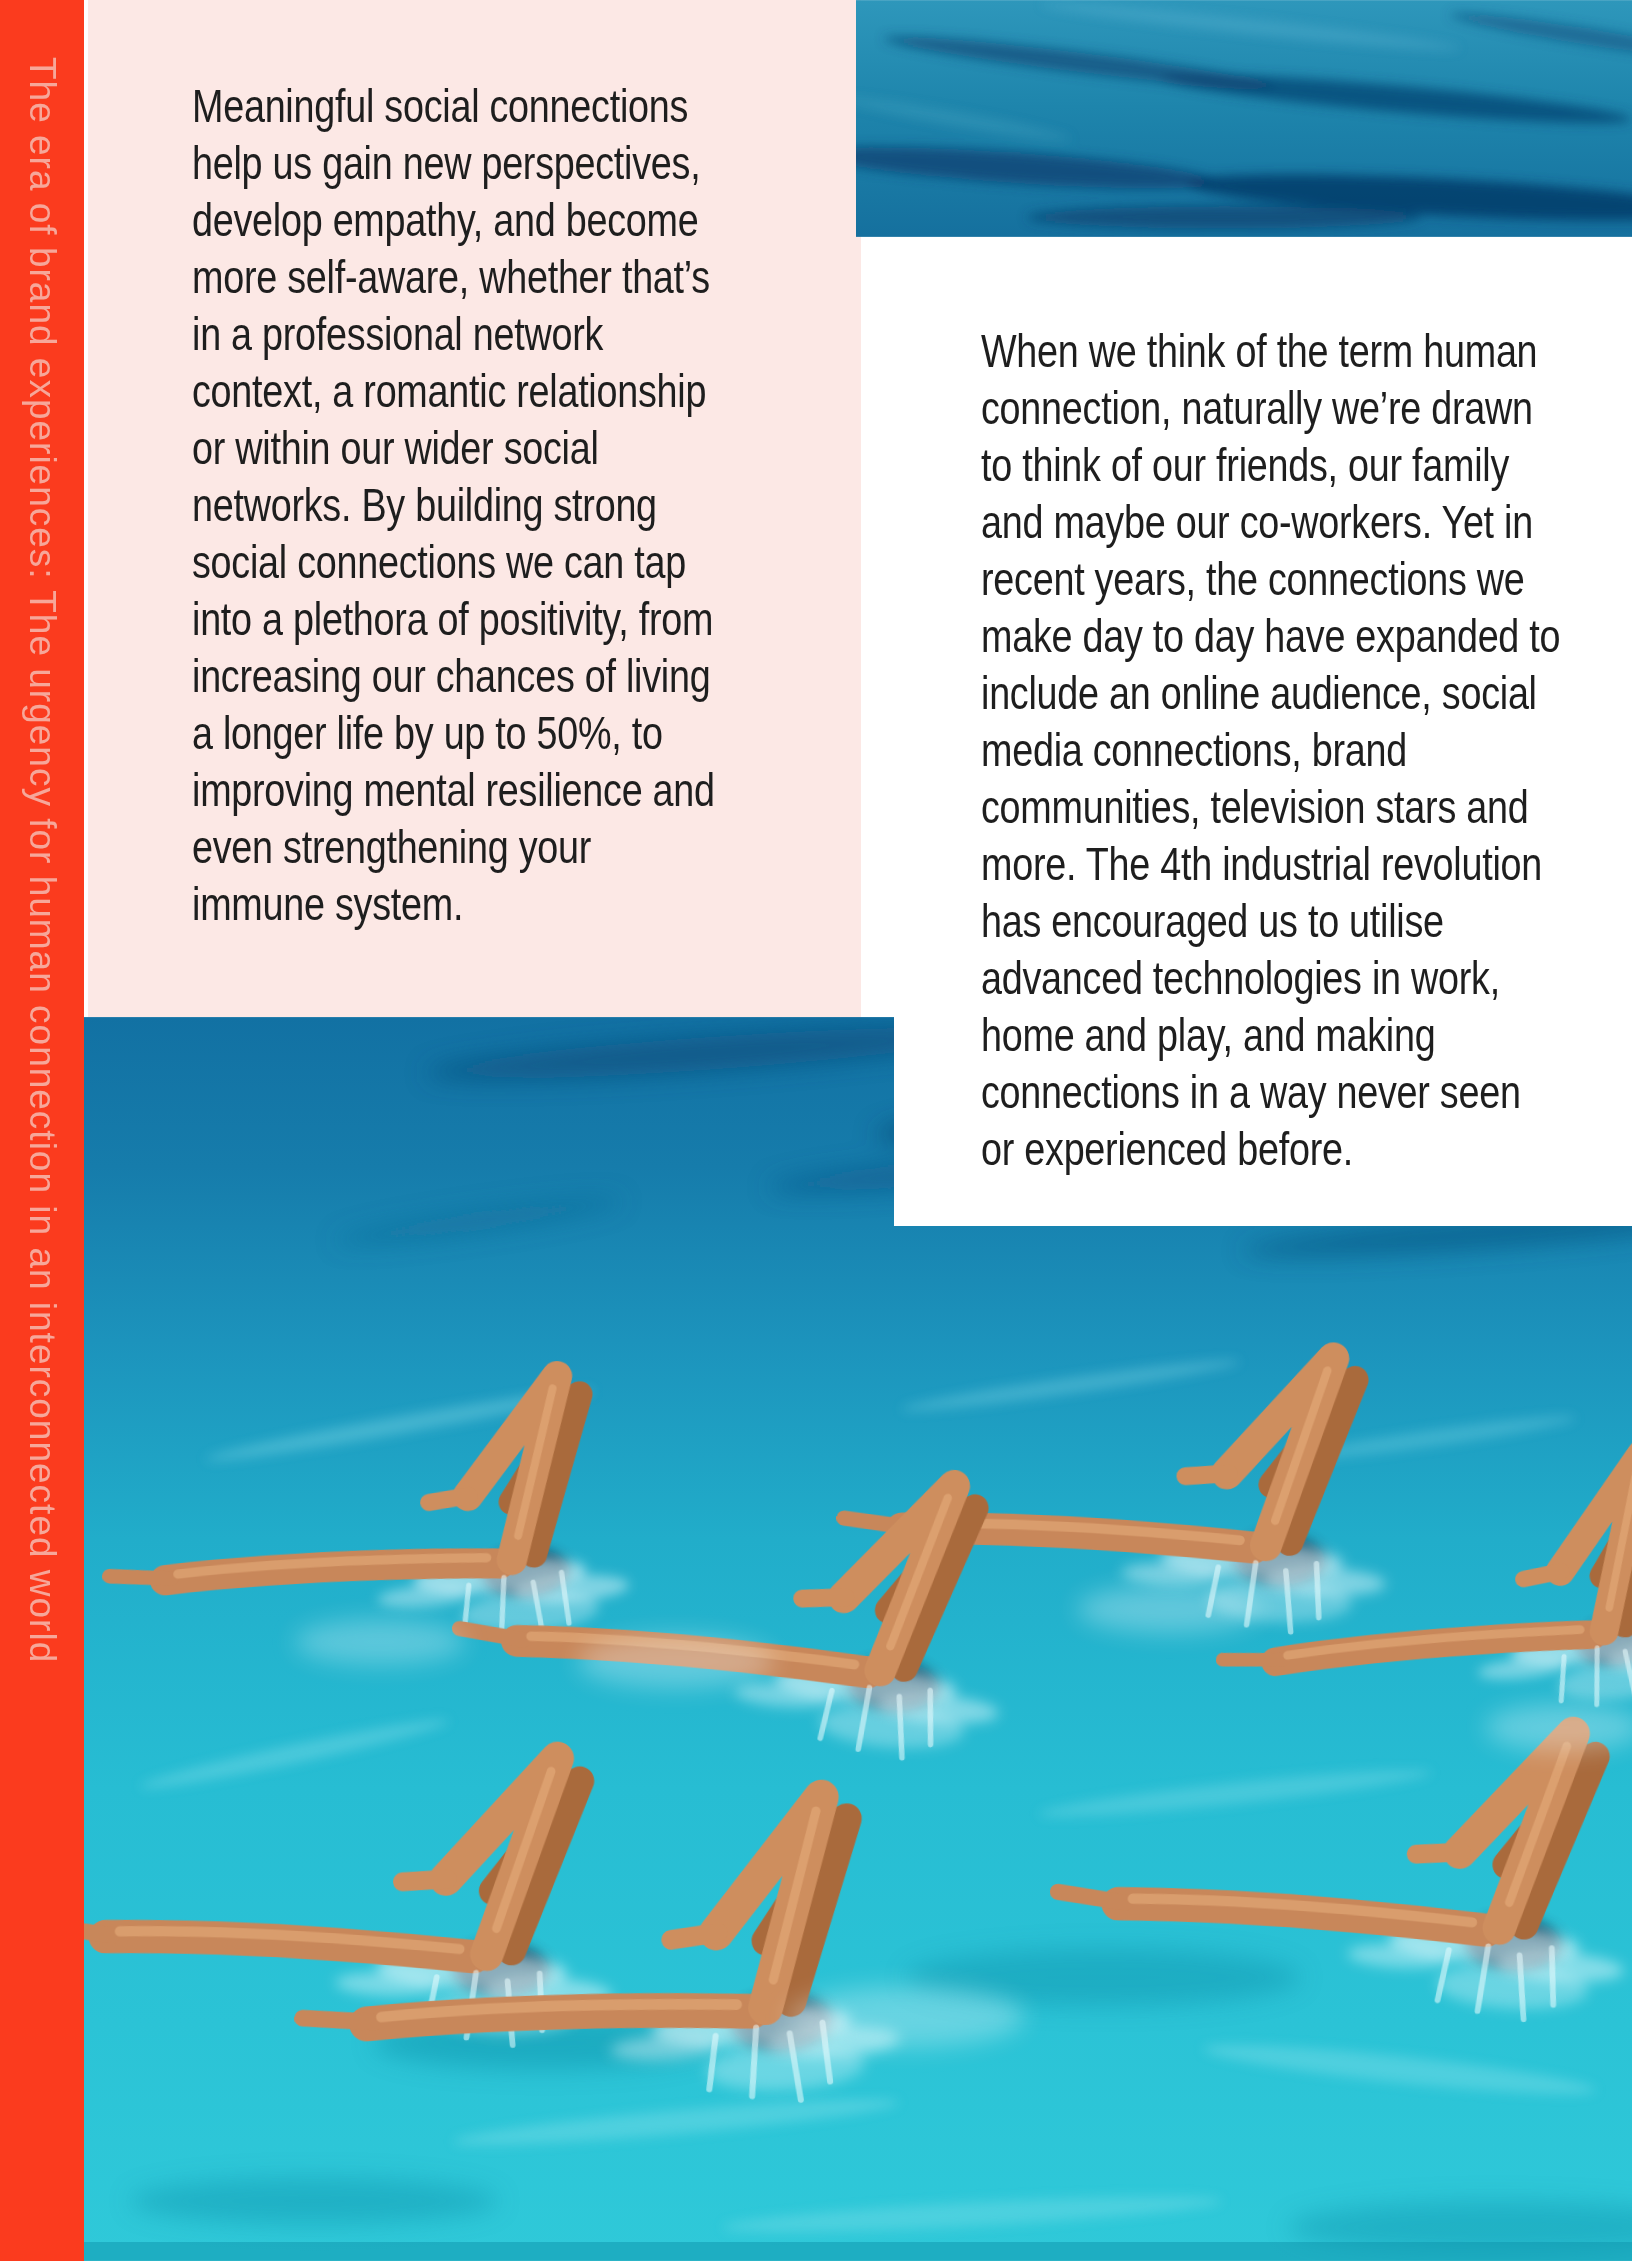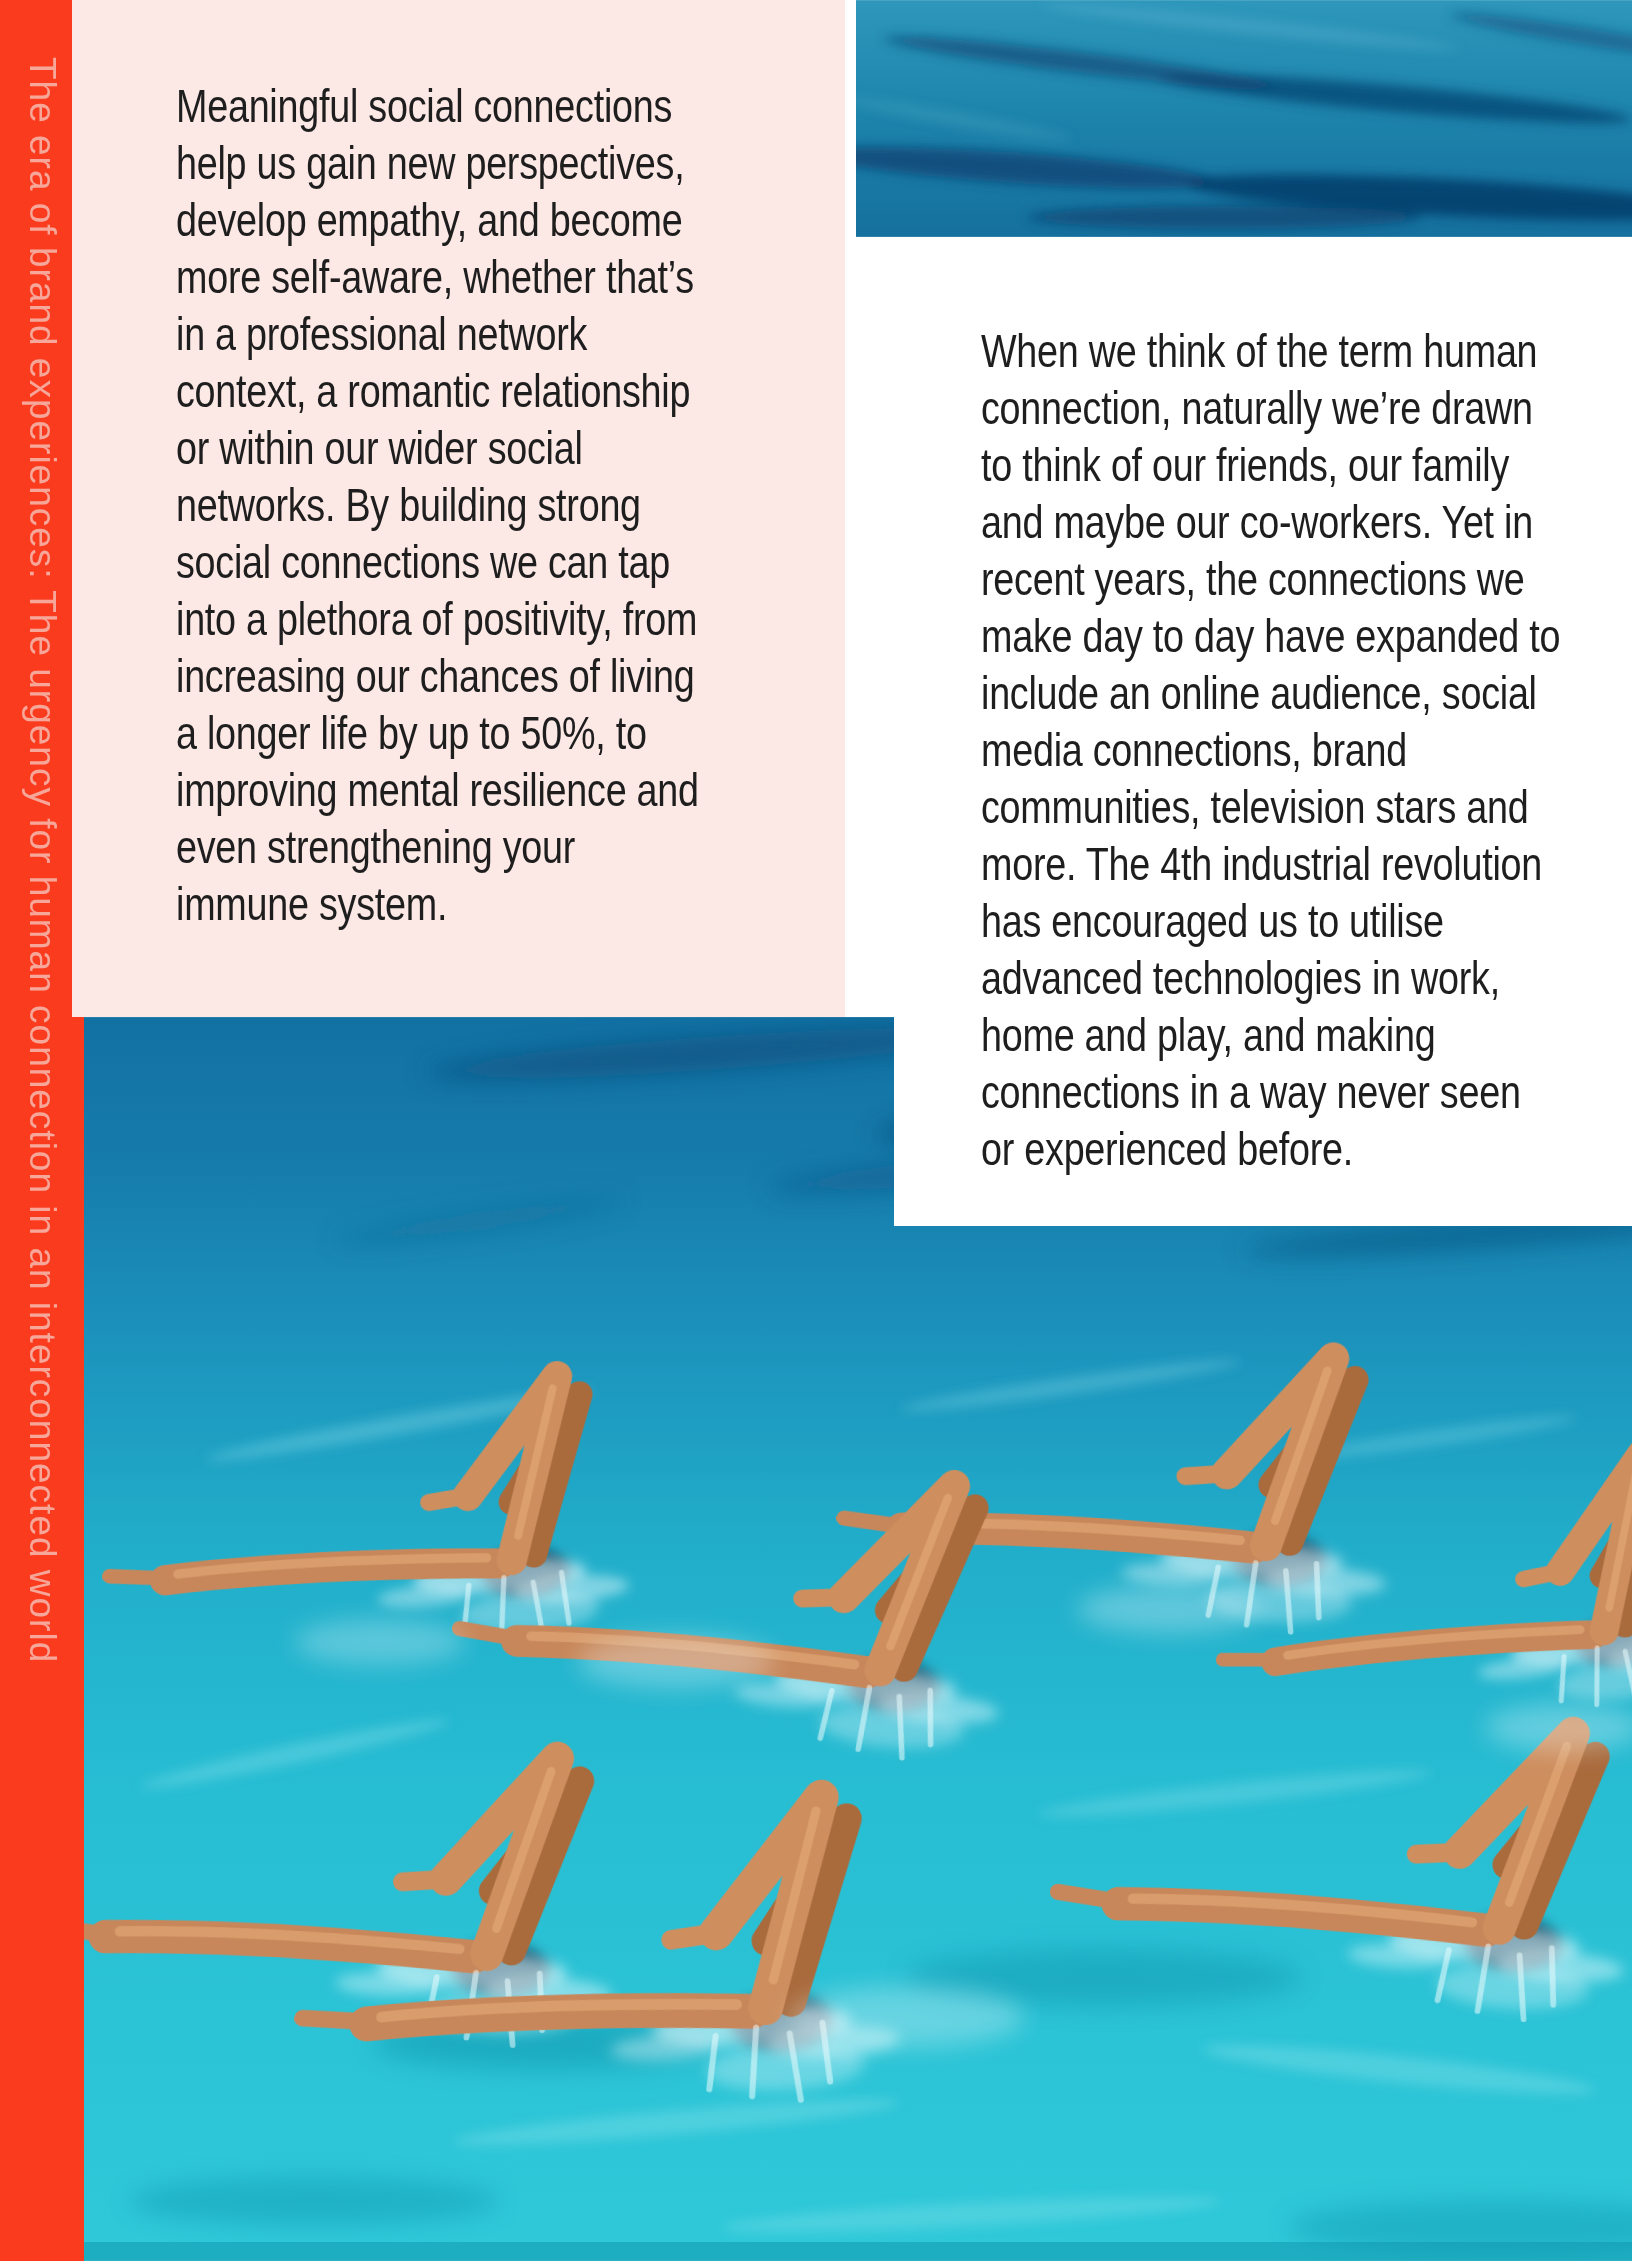--- a/index.html
+++ b/index.html
@@ -8,21 +8,21 @@
     font-family:"Liberation Sans","DejaVu Sans",sans-serif;
   }
   
   .sidebar{position:absolute;left:0;top:0;width:84px;height:2261px;background:#FB3B1E;}
   .vtext{
     position:absolute;top:57px;left:42px;transform:translateX(-50%);
     writing-mode:vertical-rl;text-orientation:mixed;
     font-size:37px;font-weight:300;letter-spacing:1px;color:#F6A79A;white-space:nowrap;
   }
   
-  .pink-panel{position:absolute;left:72px;top:0;width:773px;height:1017px;background:#FCE8E5;}
+  .pink-panel{position:absolute;left:88px;top:0;width:773px;height:1017px;background:#FCE8E5;}
   .pink-panel p{
     margin:0;position:absolute;left:104px;top:78px;width:921px;
     font-size:46px;line-height:57px;font-weight:300;color:#1E1E1E;
     white-space:pre-line;transform:scaleX(0.82);transform-origin:0 0;letter-spacing:-0.3px;
   }
   
   .top-photo{position:absolute;left:856px;top:0;width:776px;height:237px;margin:0;}
   .top-photo svg{display:block;}
   
   .right-panel{position:absolute;left:894px;top:237px;width:776px;height:989px;background:#ffffff;z-index:3;padding-left:46px;}

